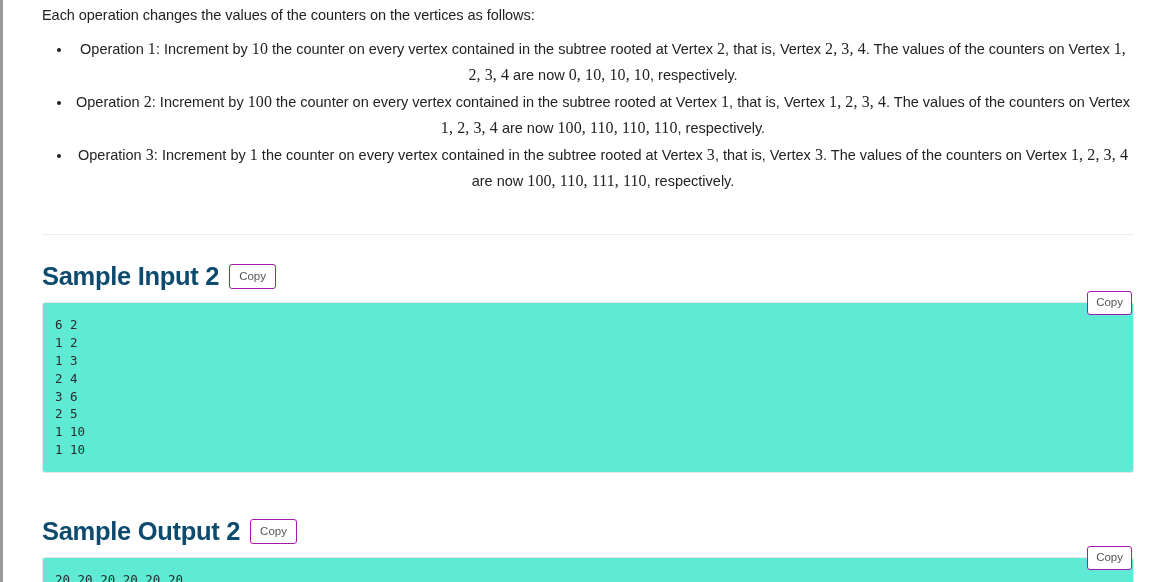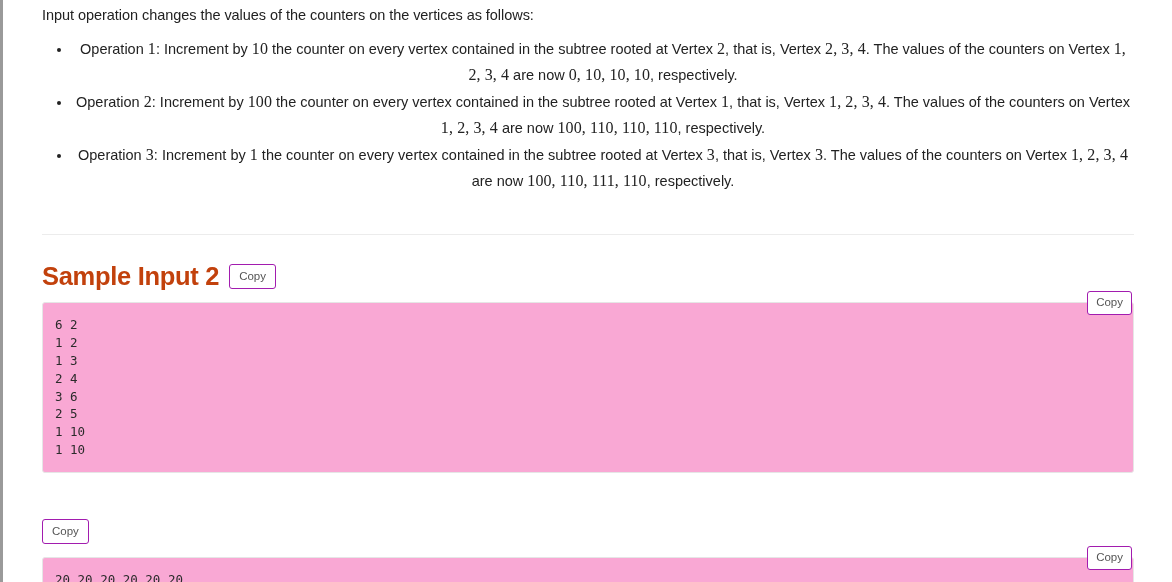--- a/index.html
+++ b/index.html
@@ -62,21 +62,21 @@
     border: 0;
     border-top: 1px solid #ececec;
     margin: 40px 0 0 0;
     width: 1092px;
   }
   h3.section-title {
     font-family: "Liberation Sans", sans-serif;
     font-weight: bold;
     font-size: 25.5px;
     line-height: 1;
-    color: #c2410c;
+    color: #0c4a6e;
     margin: 0;
     display: inline-block;
     vertical-align: middle;
     letter-spacing: -0.3px;
   }
   .title-row {
     margin-top: 29px;
     display: flex;
     align-items: center;
     gap: 10px;
@@ -96,21 +96,21 @@
     vertical-align: middle;
     white-space: nowrap;
   }
   .pre-wrap {
     position: relative;
     margin-top: 13px;
     width: 1092px;
   }
   pre.sample {
     margin: 0;
-    background: #f9a8d4;
+    background: #5eead4;
     border: 1px solid #e6e6e6;
     border-radius: 3px;
     padding: 13px 13px 13px 12px;
     font-family: "DejaVu Sans Mono", "Liberation Mono", monospace;
     font-size: 12.5px;
     line-height: 17.8px;
     color: #2b2b2b;
     white-space: pre;
     overflow: hidden;
   }
@@ -125,21 +125,21 @@
     padding: 5px 8px;
   }
 </style>
 </head>
 <body>
 
 <div class="left-gutter"></div>
 
 <div class="page">
 
-  <p class="intro">Input operation changes the values of the counters on the vertices as follows:</p>
+  <p class="intro">Each operation changes the values of the counters on the vertices as follows:</p>
 
   <ul class="op-list">
 
     <li>
       <span>Operation </span><span class="m">1</span><span>: Increment by </span><span class="m">10</span><span> the counter on every vertex contained in the subtree rooted at Vertex </span><span class="m">2</span><span>, that is, Vertex </span><span class="m">2, 3, 4</span><span>. The values of the counters on Vertex </span><span class="m">1, 2, 3, 4</span><span> are now </span><span class="m">0, 10, 10, 10</span><span>, respectively.</span>
     </li>
 
     <li>
       <span>Operation </span><span class="m">2</span><span>: Increment by </span><span class="m">100</span><span> the counter on every vertex contained in the subtree rooted at Vertex </span><span class="m">1</span><span>, that is, Vertex </span><span class="m">1, 2, 3, 4</span><span>. The values of the counters on Vertex </span><span class="m">1, 2, 3, 4</span><span> are now </span><span class="m">100, 110, 110, 110</span><span>, respectively.</span>
     </li>
@@ -163,20 +163,21 @@
 1 2
 1 3
 2 4
 3 6
 2 5
 1 10
 1 10</pre>
   </div>
 
   <div class="title-row second">
+    <h3 class="section-title">Sample Output 2</h3>
     <button class="btn-copy">Copy</button>
   </div>
 
   <div class="pre-wrap">
     <button class="btn-copy float">Copy</button>
     <pre class="sample output">20 20 20 20 20 20</pre>
   </div>
 
 </div>
 

